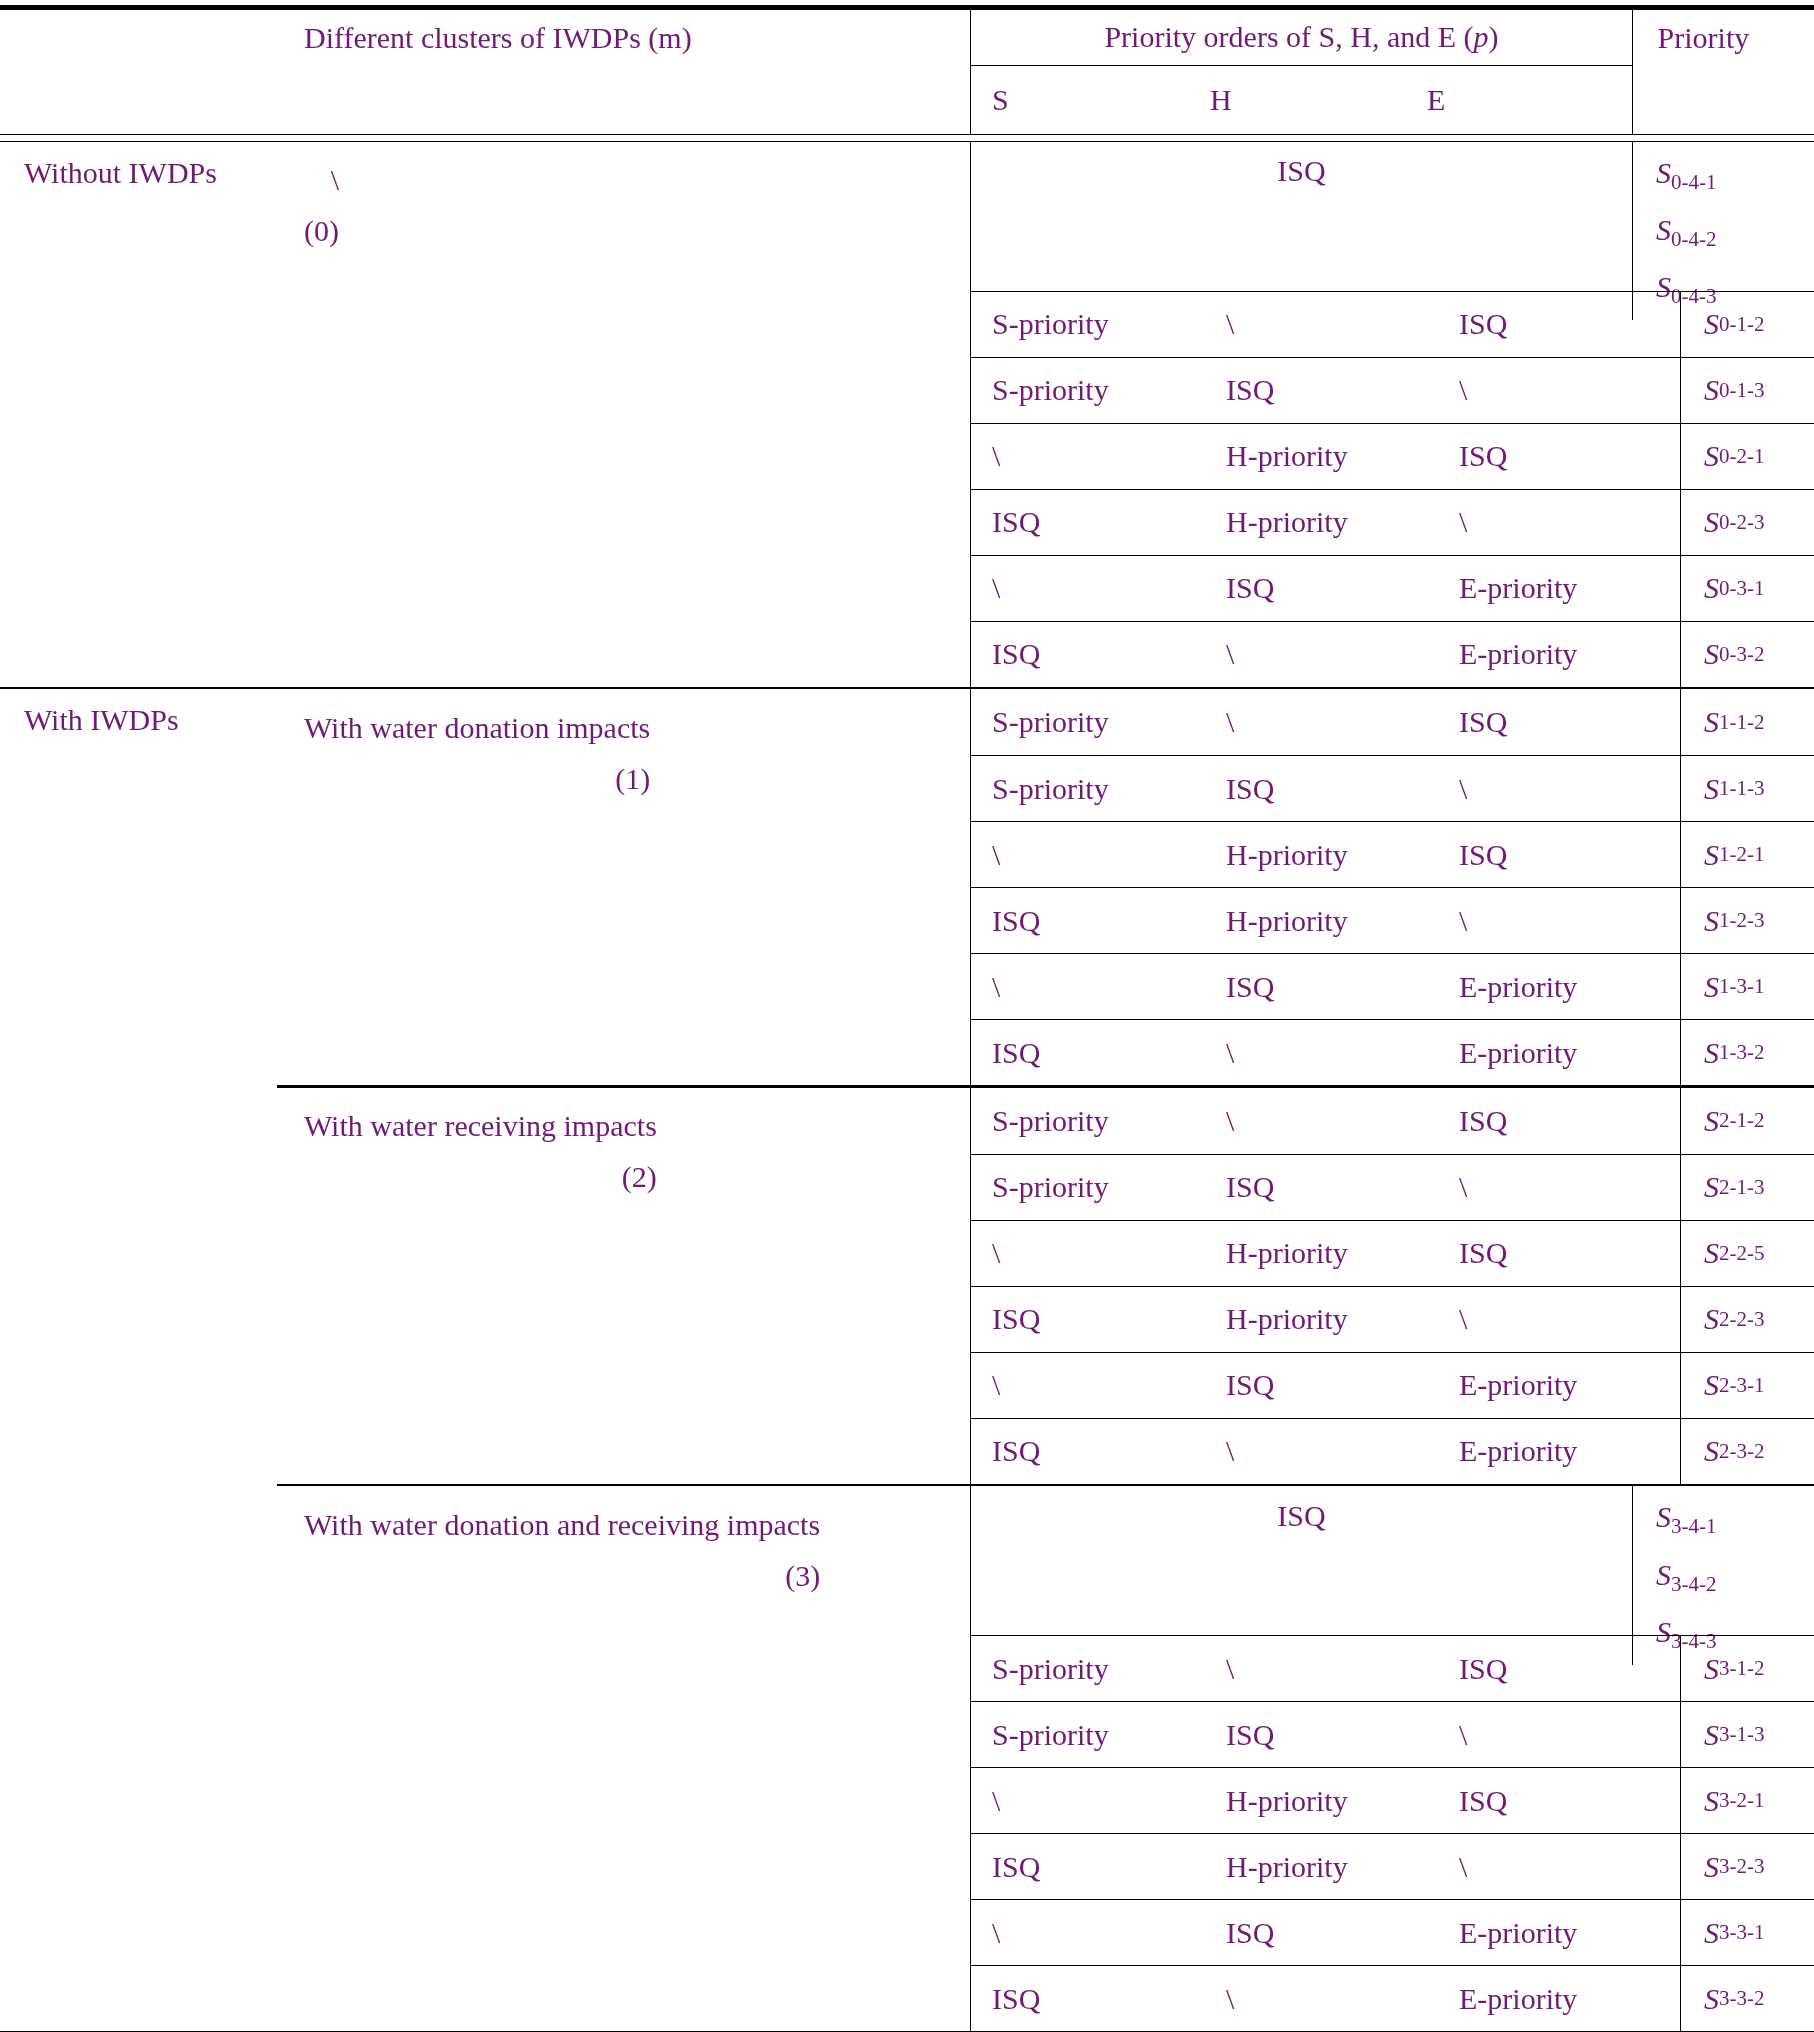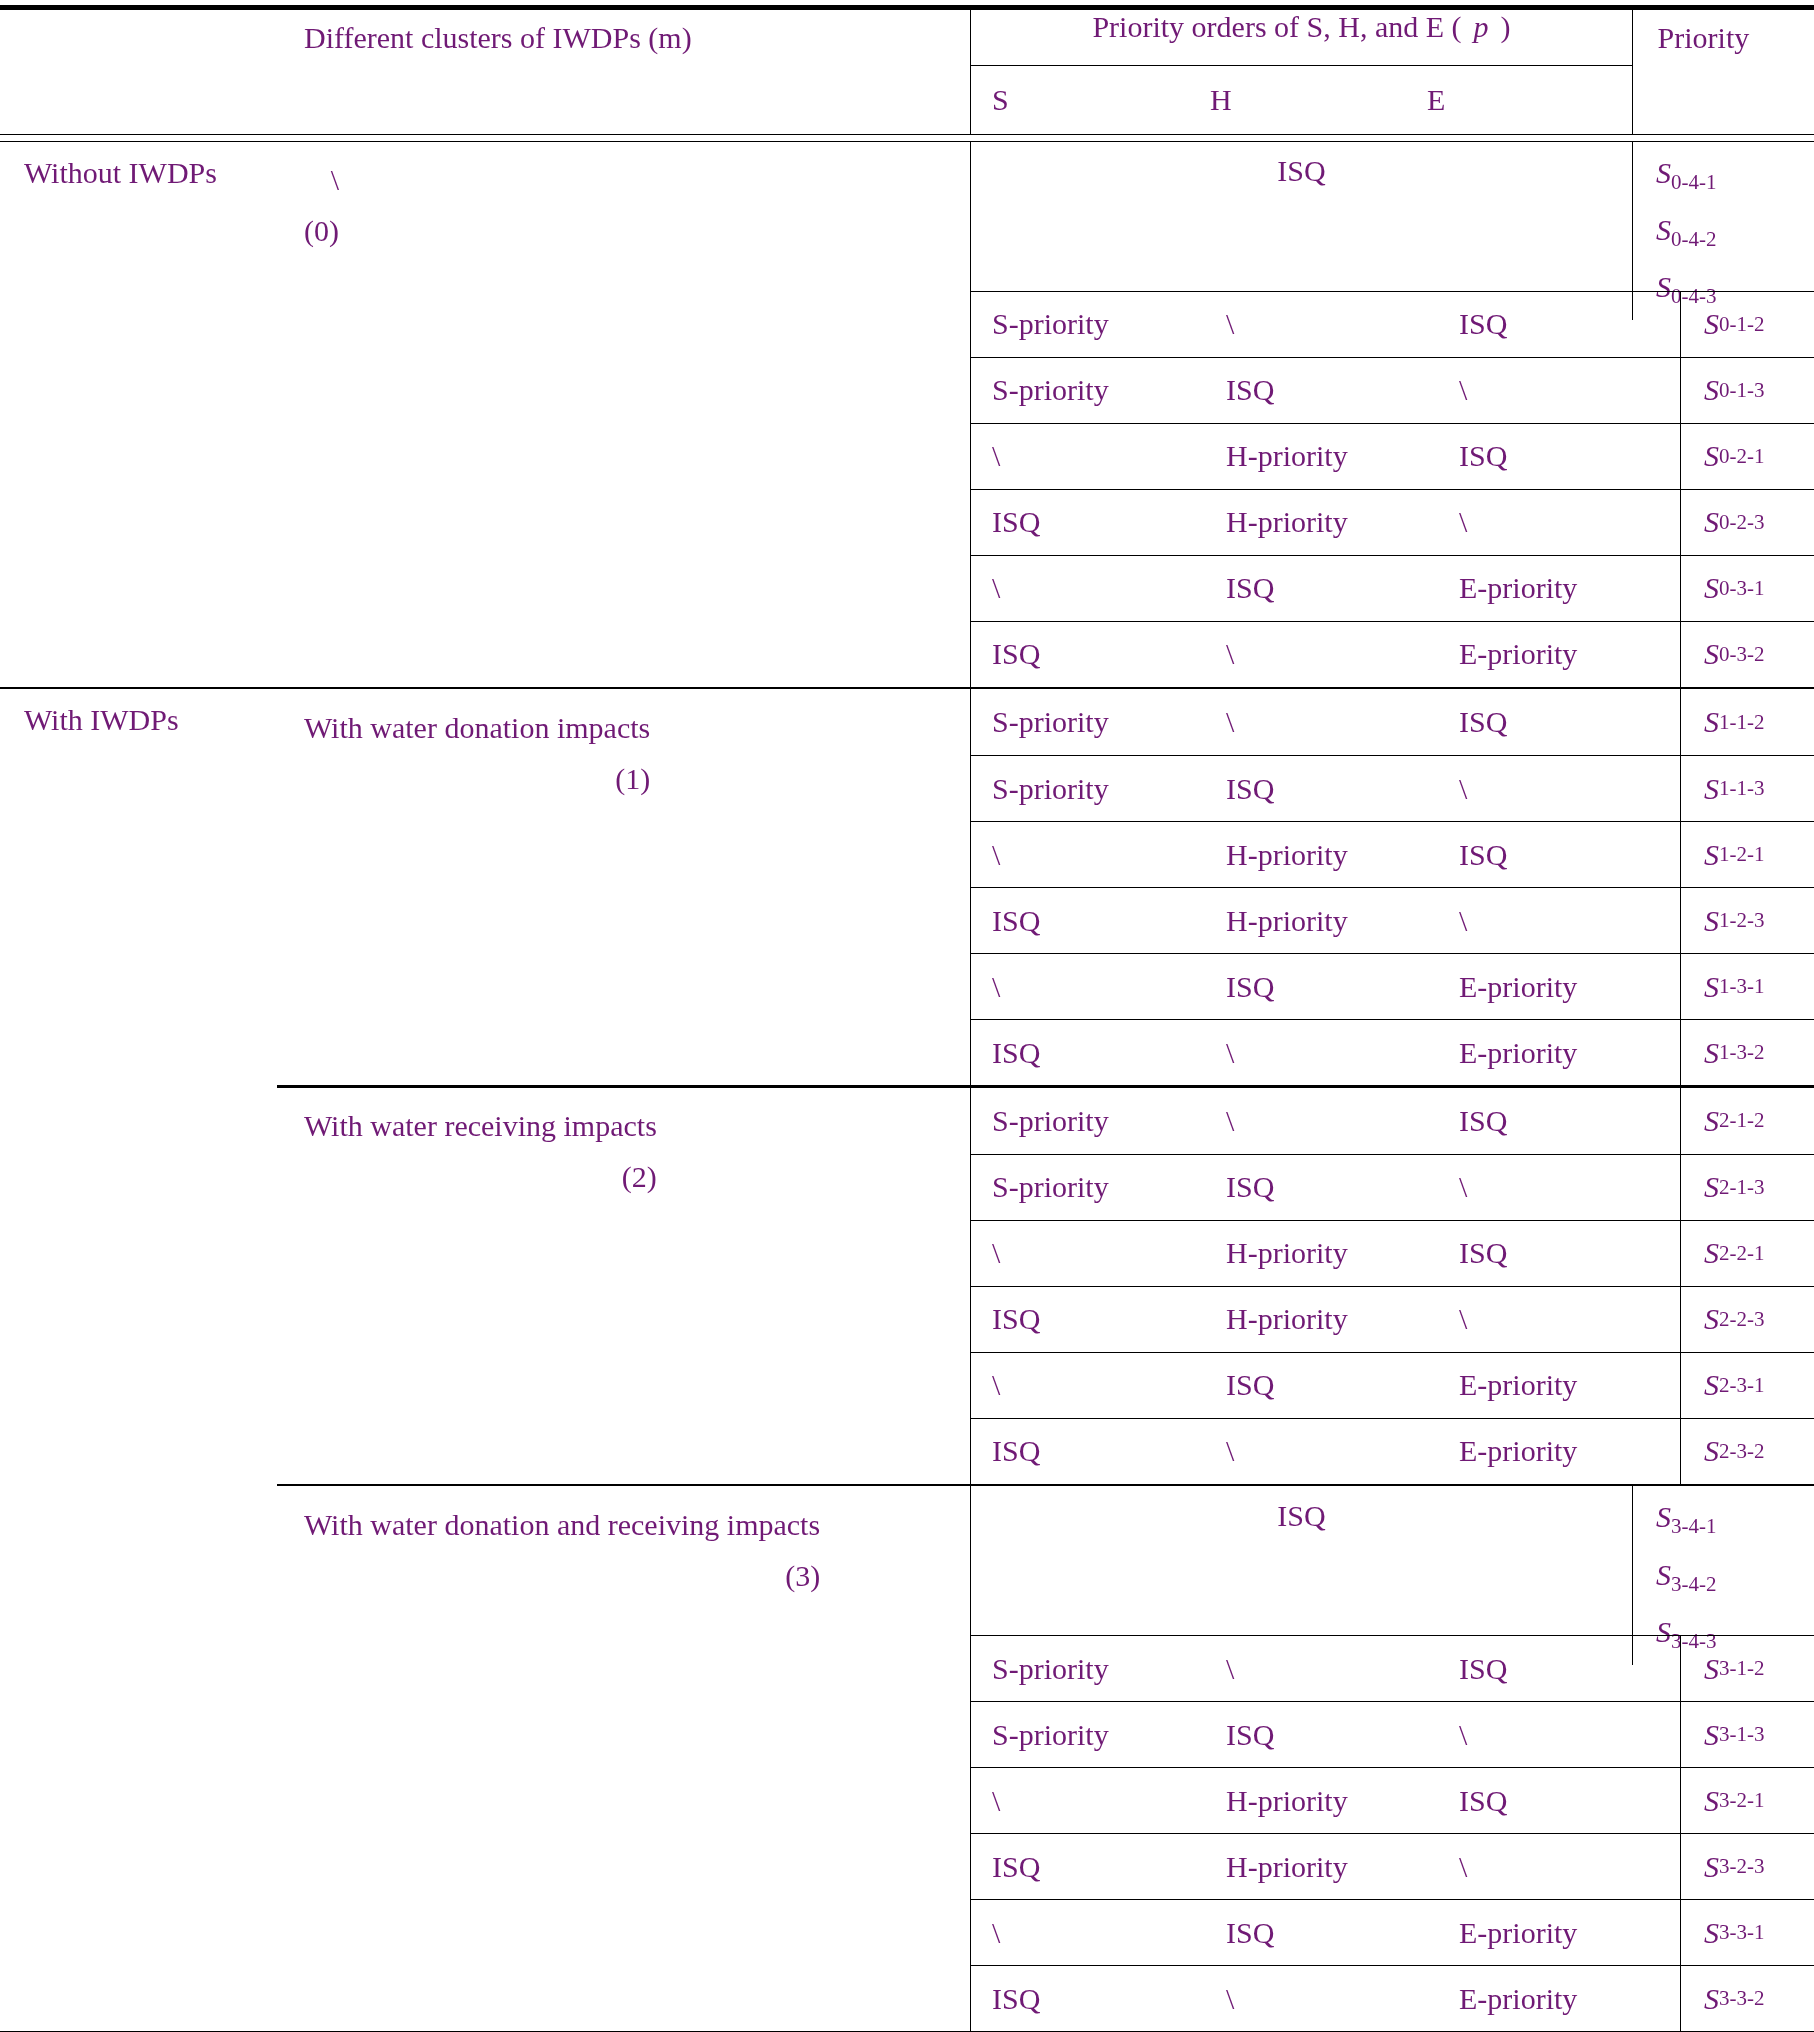--- a/index.html
+++ b/index.html
@@ -13,23 +13,23 @@
   }
   .rule-top    { margin-top:5.3px; height:4.4px; background:#000; }
   .rule-bottom { height:4.4px; background:#000; }
   .rule-section{ height:2.6px; background:#000; }
   .rule-cluster{ height:2.6px; background:#000; margin-left:277px; }
   .rule-double { height:8px; border-top:1.8px solid #000; border-bottom:1.8px solid #000; box-sizing:border-box; }
 
   
   .header1 { height:56px; display:grid; grid-template-columns:290px 680px 663px 182px; box-sizing:border-box; }
   .h-clusters { grid-column:2; display:flex; align-items:center; padding-left:14px; }
-  .h-priority { grid-column:3; display:flex; justify-content:center;
+  .h-priority { grid-column:3; display:flex; align-items:center; justify-content:center;
                 border-left:1.8px solid #000; border-right:1.8px solid #000; border-bottom:1.8px solid #000;
-                box-sizing:border-box;gap:12px; }
+                box-sizing:border-box; }
   .h-scen { grid-column:4; display:flex; align-items:center; padding-left:24.6px; }
 
   .header2 { height:68px; display:grid; grid-template-columns:290px 680px 219px 215px 228px 182px; }
   .header2 > div { display:flex; align-items:center; box-sizing:border-box; }
   .h2-s { grid-column:3; border-left:1.8px solid #000; padding-left:21px; }
   .h2-h { grid-column:4; padding-left:21px; }
   .h2-e { grid-column:5; padding-left:23px; }
   .h2-gap { grid-column:6; border-left:1.8px solid #000; }
 
   
@@ -253,21 +253,21 @@
             <span class="it">S</span>
             <span class="sub">2-1-3</span>
           </div>
       </div>
       <div class="prow">
         <div class="c-s">\</div>
         <div class="c-h">H-priority</div>
         <div class="c-e">ISQ</div>
         <div class="c-scen">
             <span class="it">S</span>
-            <span class="sub">2-2-1</span>
+            <span class="sub">2-2-5</span>
           </div>
       </div>
       <div class="prow">
         <div class="c-s">ISQ</div>
         <div class="c-h">H-priority</div>
         <div class="c-e">\</div>
         <div class="c-scen">
             <span class="it">S</span>
             <span class="sub">2-2-3</span>
           </div>

